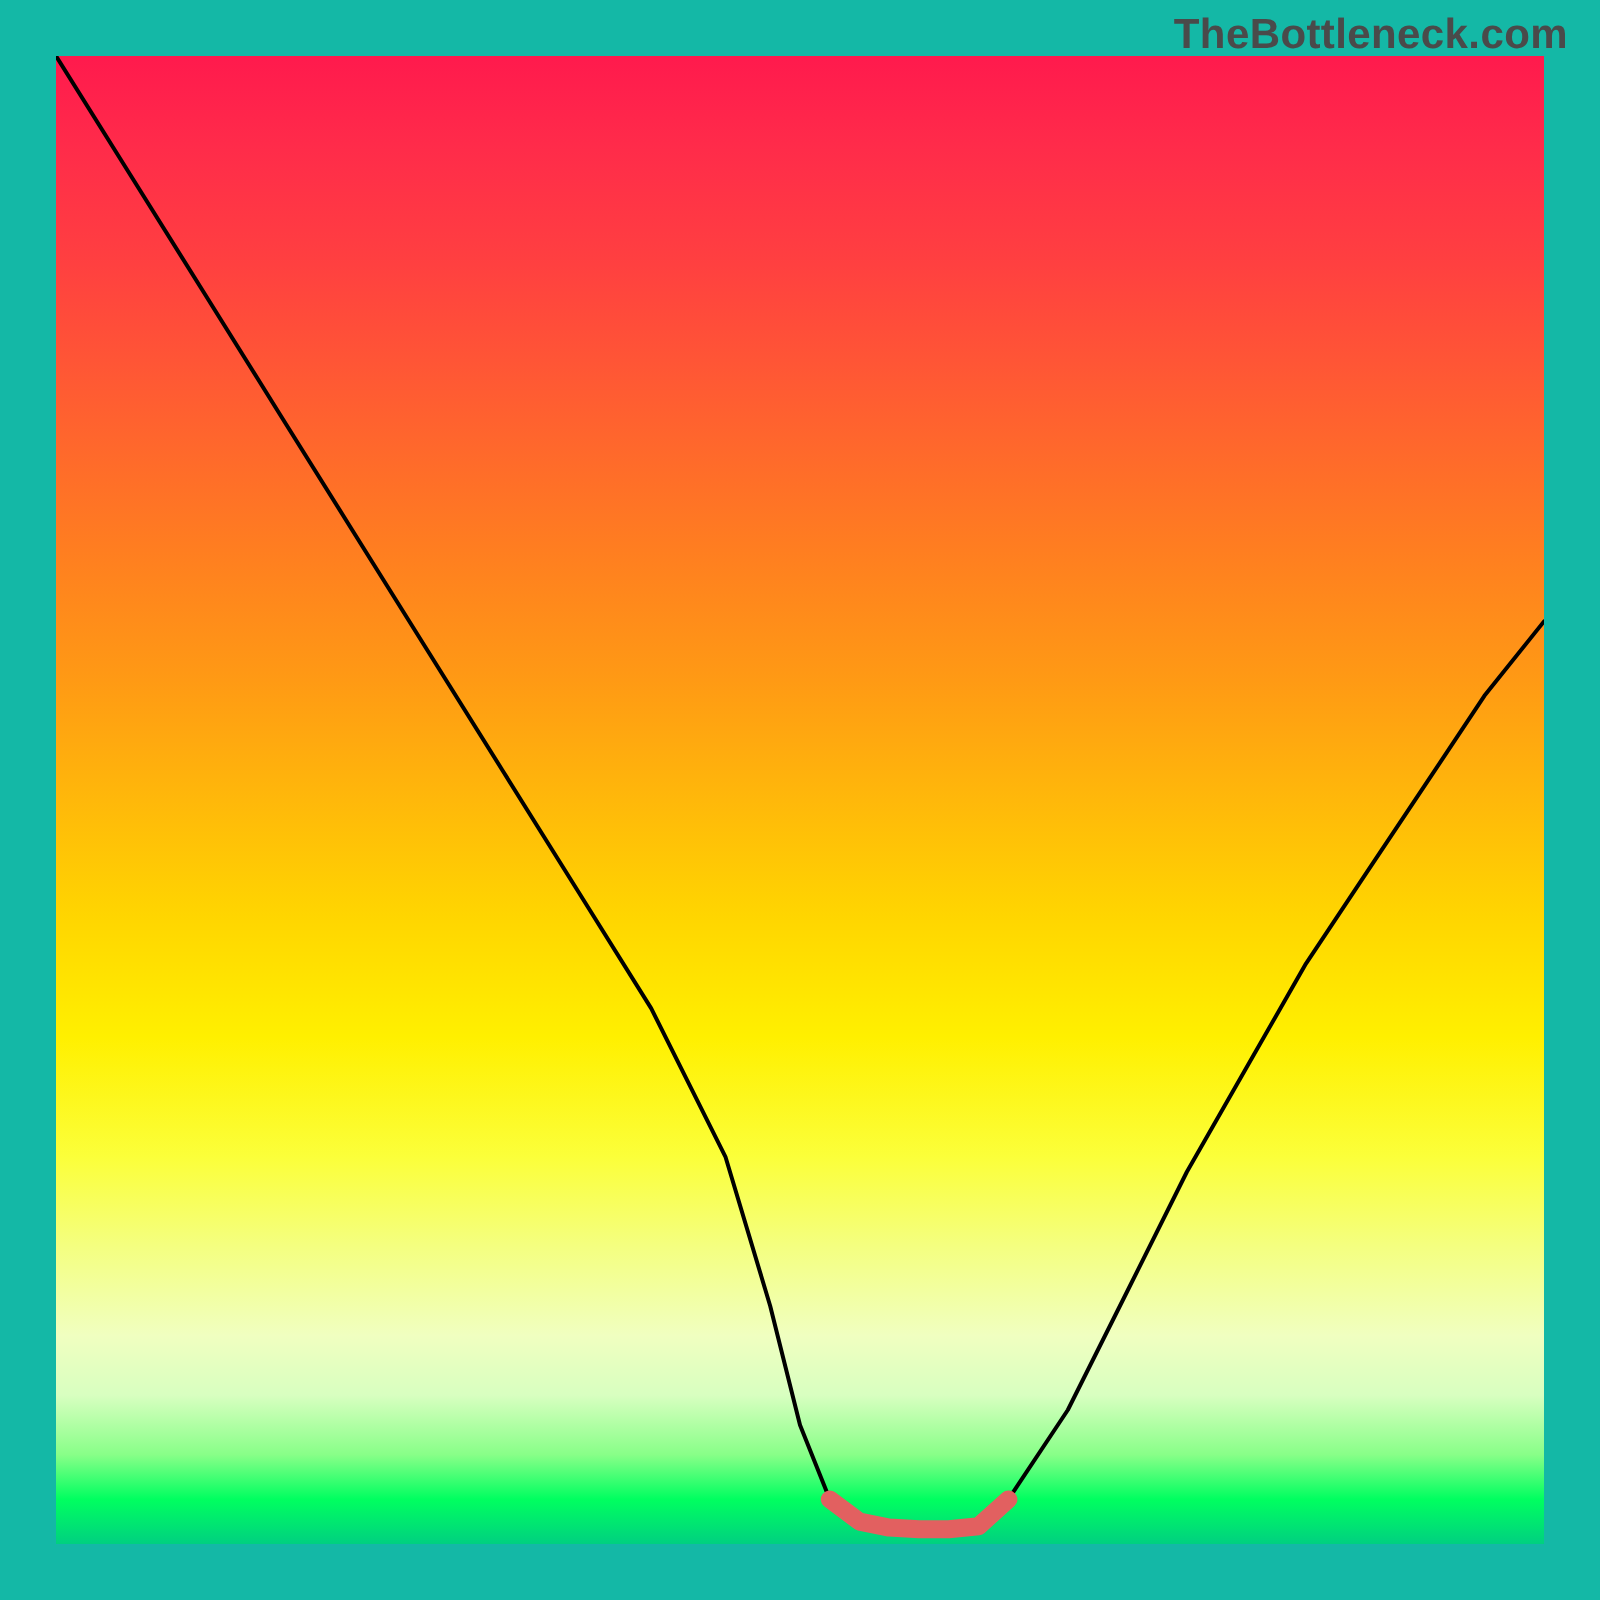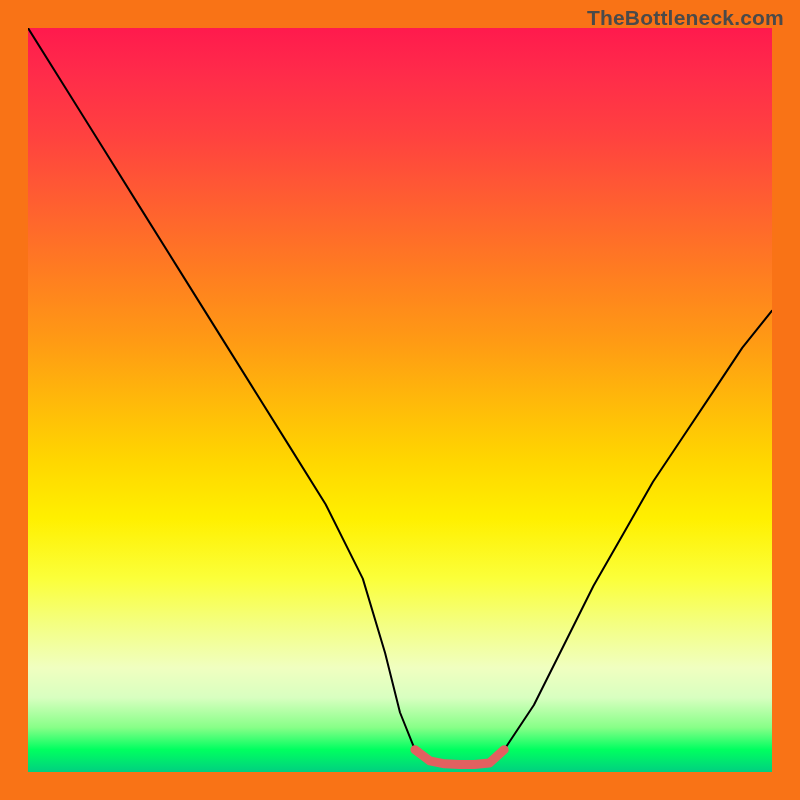--- a/index.html
+++ b/index.html
@@ -8,21 +8,21 @@
     width: 800px;
     height: 800px;
     overflow: hidden;
     background: #000;
     font-family: Arial, Helvetica, sans-serif;
   }
   .frame {
     position: relative;
     width: 800px;
     height: 800px;
-    background: #f97316;
+    background: #14b8a6;
   }
   .plot-area {
     position: absolute;
     left: 28px;
     top: 28px;
     width: 744px;
     height: 744px;
   }
   .gradient-bg {
     position: absolute;

